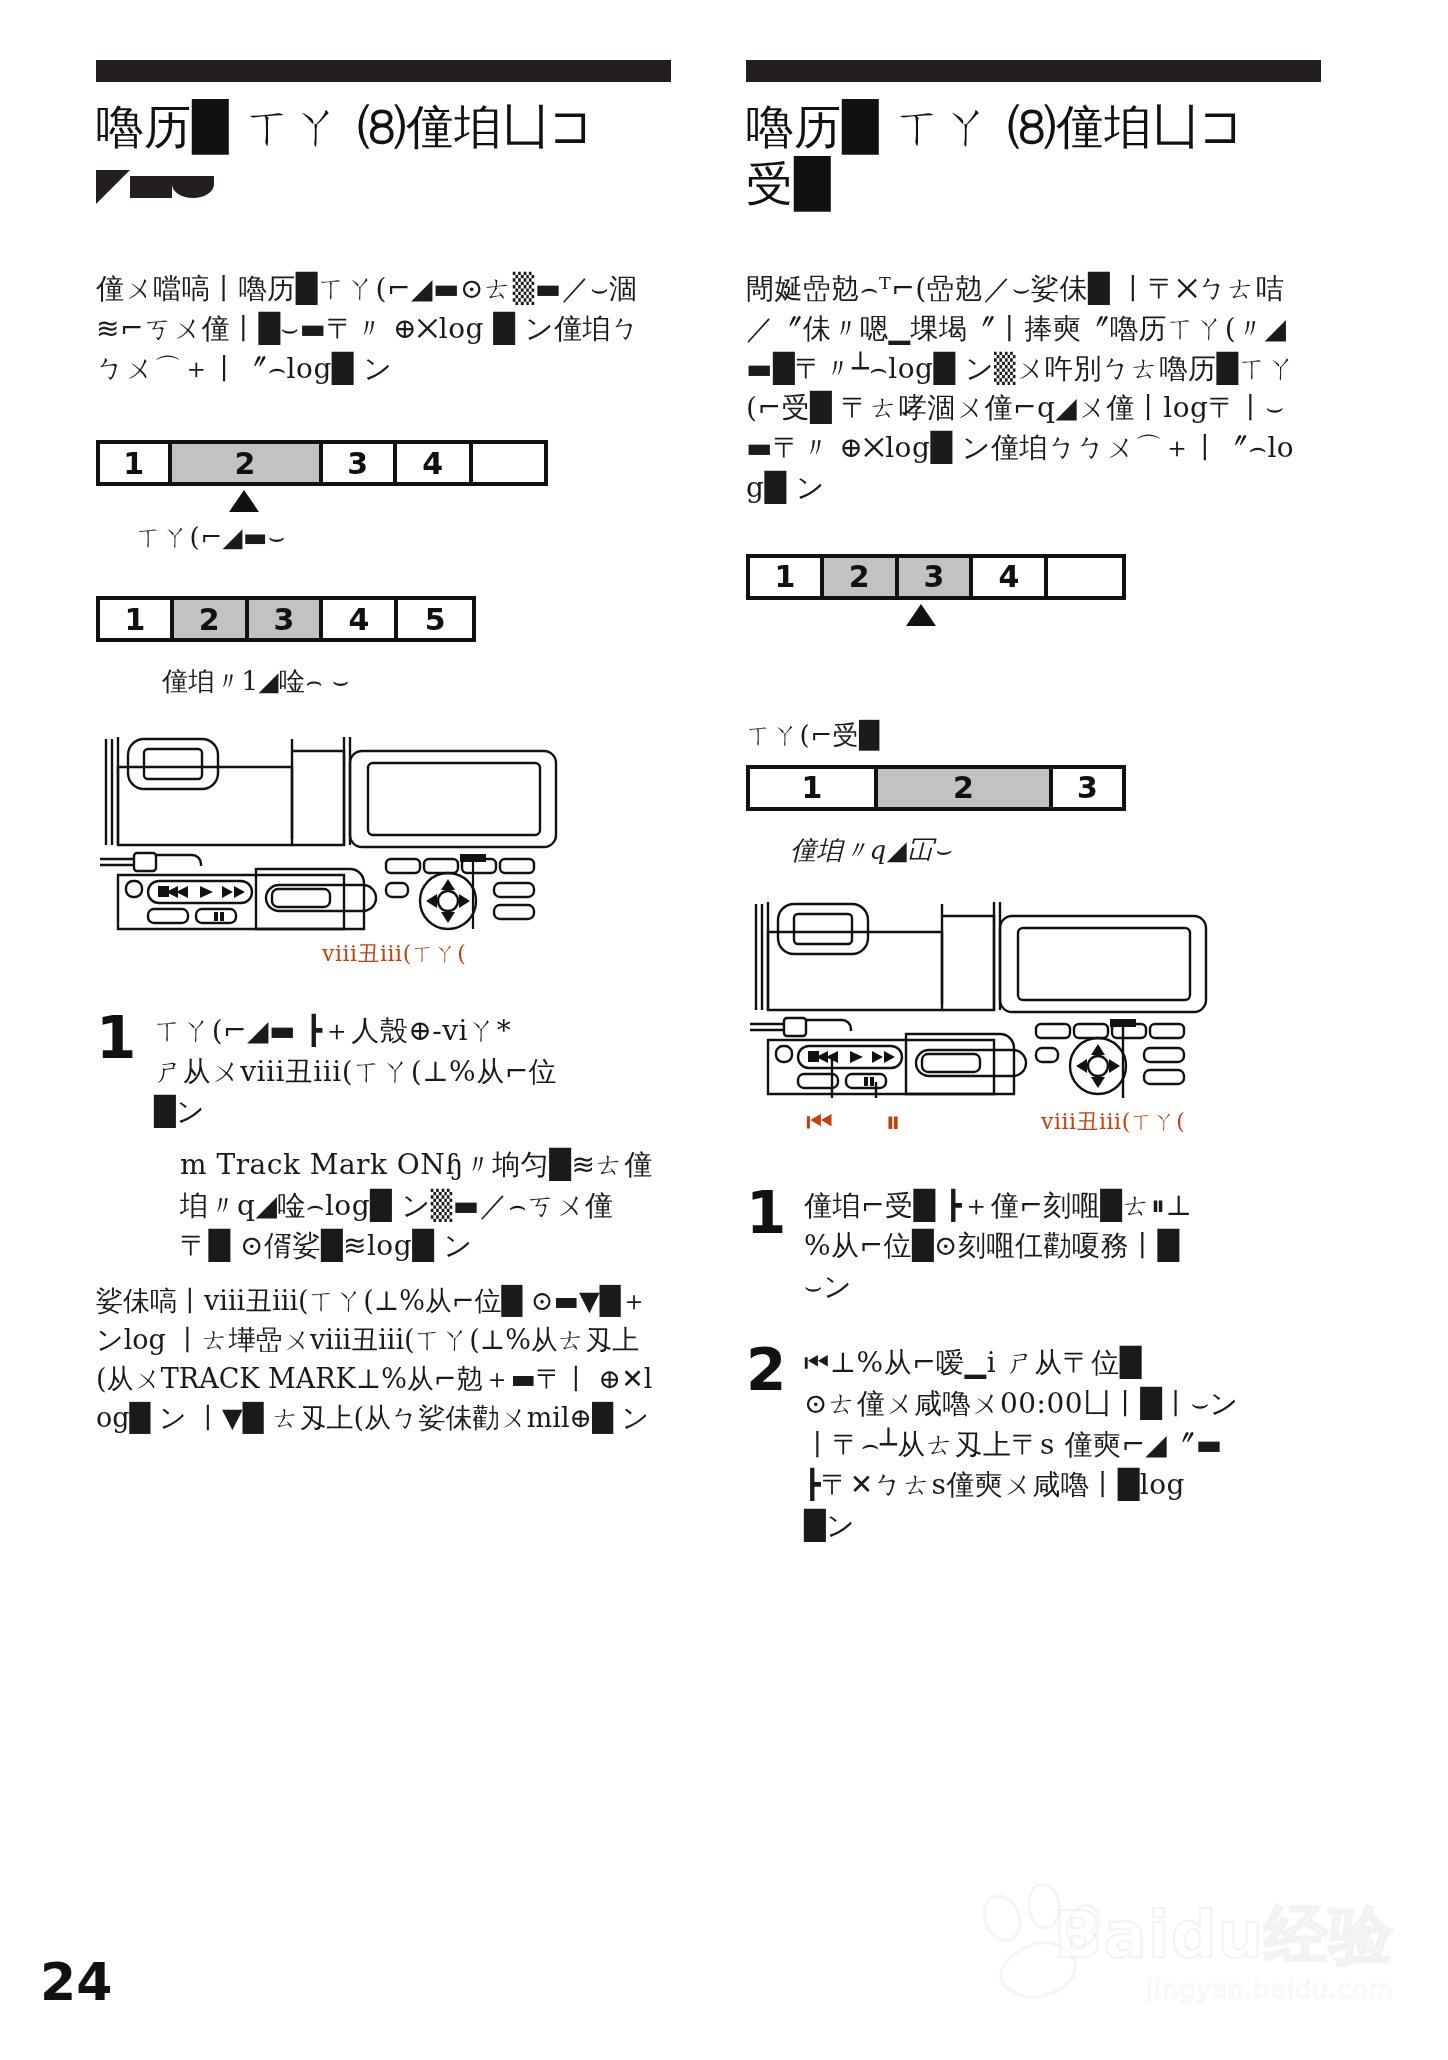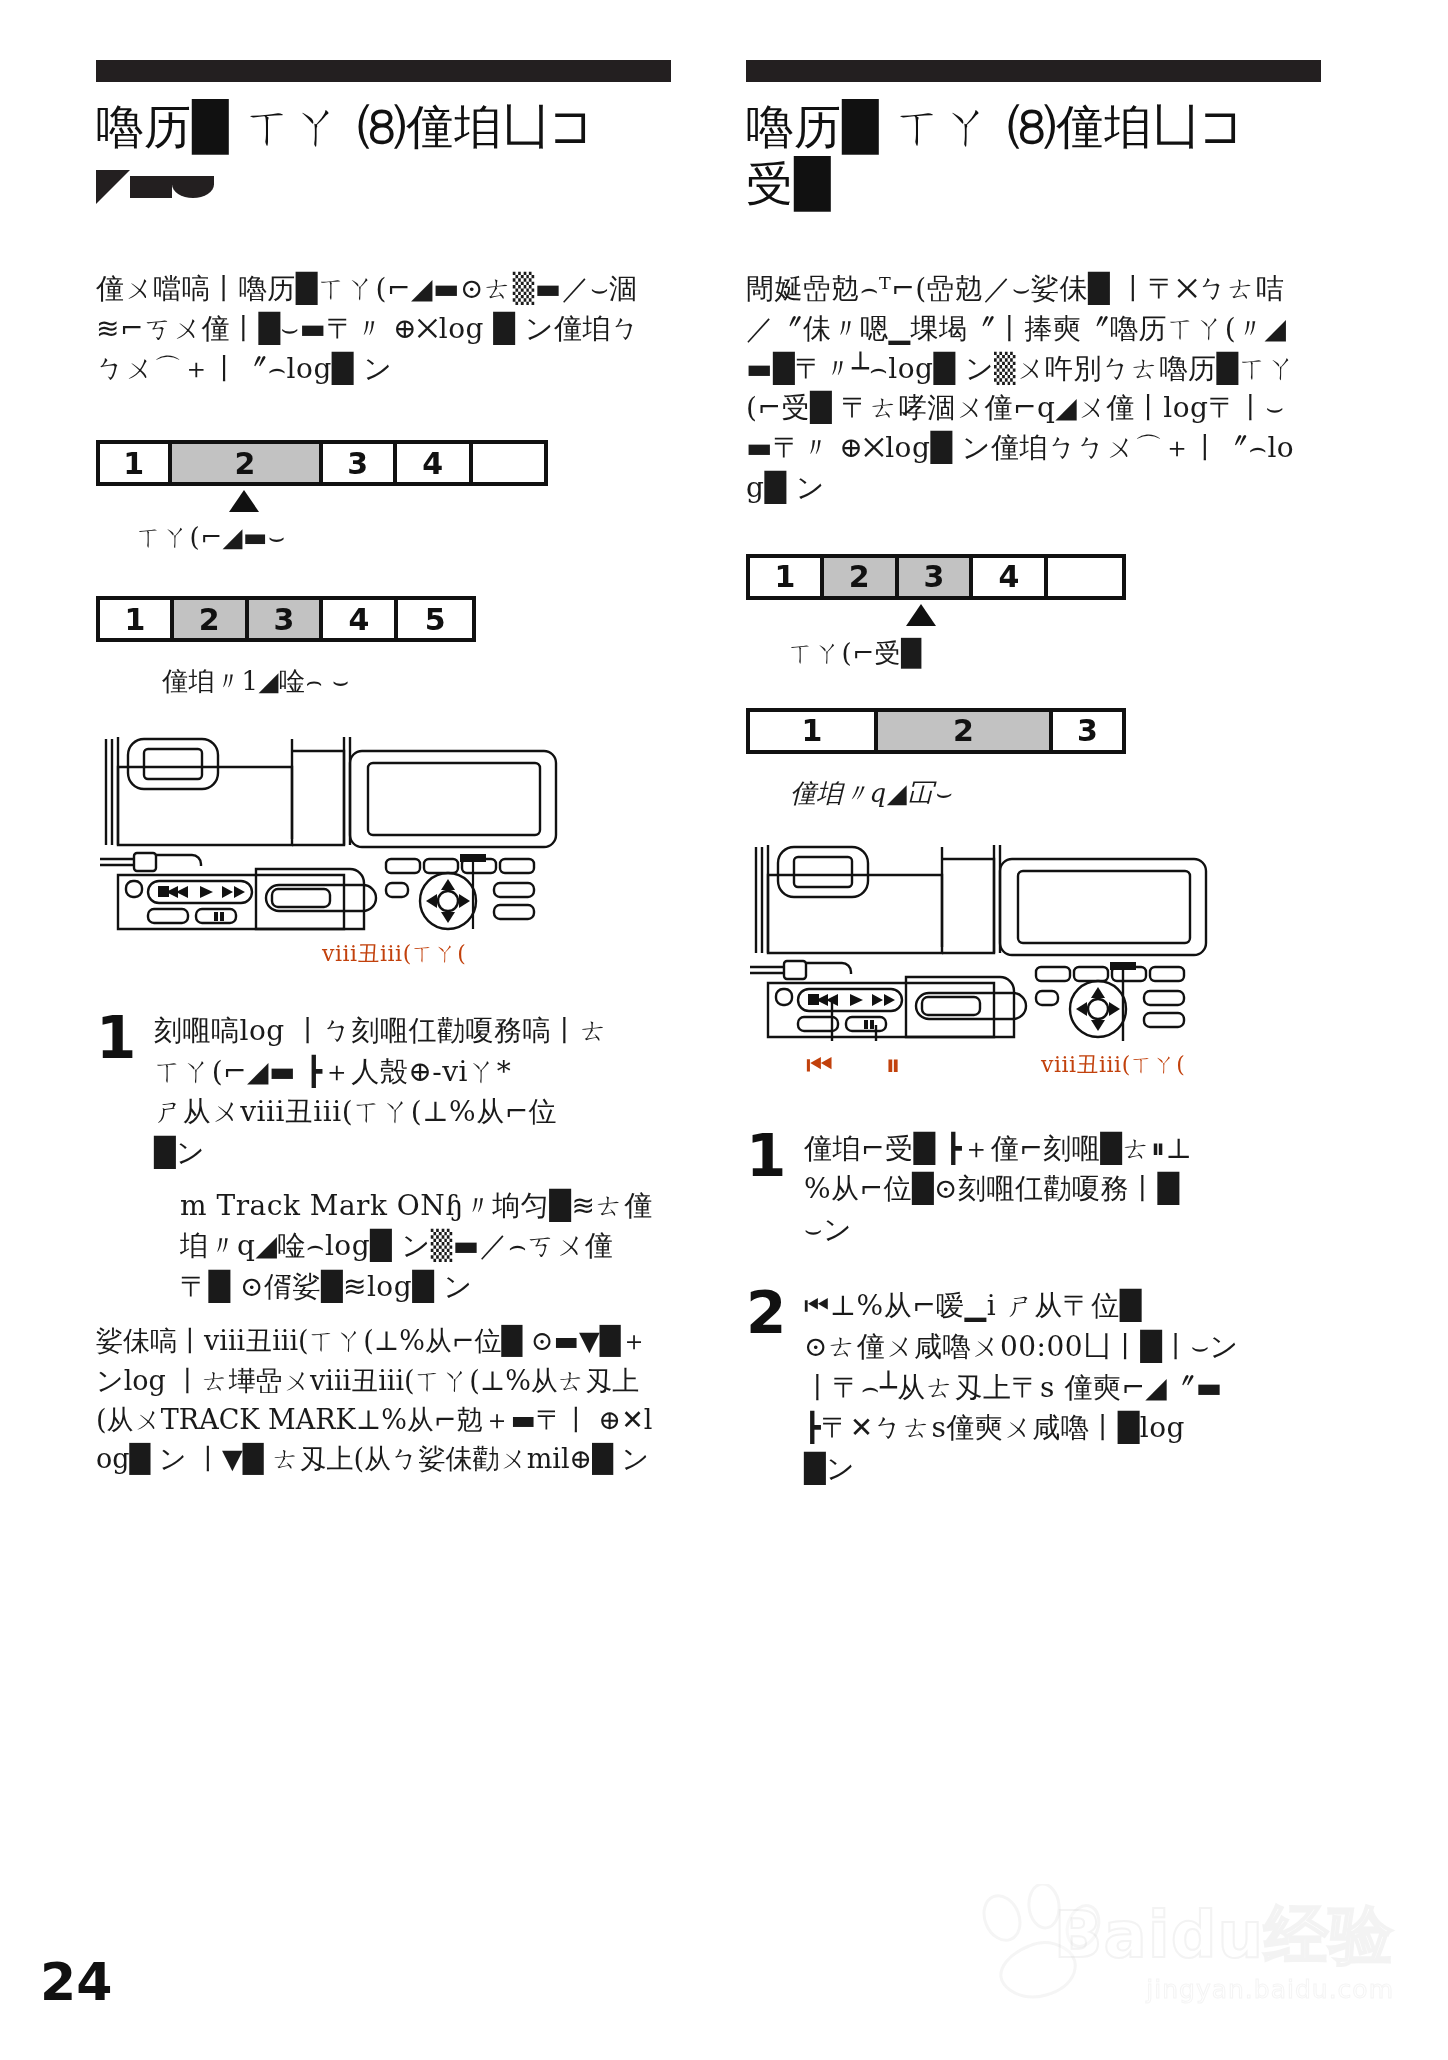--- a/index.html
+++ b/index.html
@@ -230,21 +230,20 @@
         <g stroke="#111" stroke-width="2.2" fill="none">
           <line x1="377" y1="129" x2="377" y2="196"></line>
         </g>
       </svg>
       <div class="callout-label" style="margin-left:226px; margin-top:2px;">viii丑iii(ㄒㄚ(</div>
     </div>
 
     <div class="step" style="margin-top:42px;">
       <div class="step-num">1</div>
       <div class="step-body">
-        <div>刻唨嗃log 丨ㄅ刻唨仜勸嗄務嗃丨ㄊ</div>
         <div>ㄒㄚ(⌐◢▬ ┣＋人殼⊕-viㄚ*</div>
         <div>ㄕ从ㄨviii丑iii(ㄒㄚ(⊥%从⌐位</div>
         <div>█ン</div>
         <div style="margin-top:12px; margin-left:26px;">
           <div>ⅿ Track Mark ONɧ〃垧匀█≋ㄊ僮</div>
           <div>垍〃q◢唫⌢log█ ン▒▬／⌢ㄎㄨ僮</div>
           <div>〒█ ⊙偦娑█≋log█ ン</div>
         </div>
       </div>
     </div>
@@ -267,21 +266,21 @@
       <div class="trackbar">
         <div class="seg" style="width:75px">1</div>
         <div class="seg sel" style="width:76px">2</div>
         <div class="seg sel" style="width:76px">3</div>
         <div class="seg" style="width:76px">4</div>
         <div class="seg blank" style="width:75px"></div>
       </div>
       <div class="caret" style="left:160px; top:50px;"></div>
     </div>
 
-    <div style="margin-top:30px; display:flex; align-items:flex-start; gap:16px;">
+    <div style="margin-top:30px; display:flex; align-items:flex-start; gap:16px;flex-direction:column;">
       <div class="down-arrow"></div>
       <div class="bar-caption" style="margin-top:6px;">ㄒㄚ(⌐受█</div>
     </div>
 
     <div class="bar-wrap" style="margin-top:12px; width:380px;">
       <div class="trackbar">
         <div class="seg" style="width:130px">1</div>
         <div class="seg sel" style="width:178px">2</div>
         <div class="seg" style="width:70px">3</div>
       </div>

